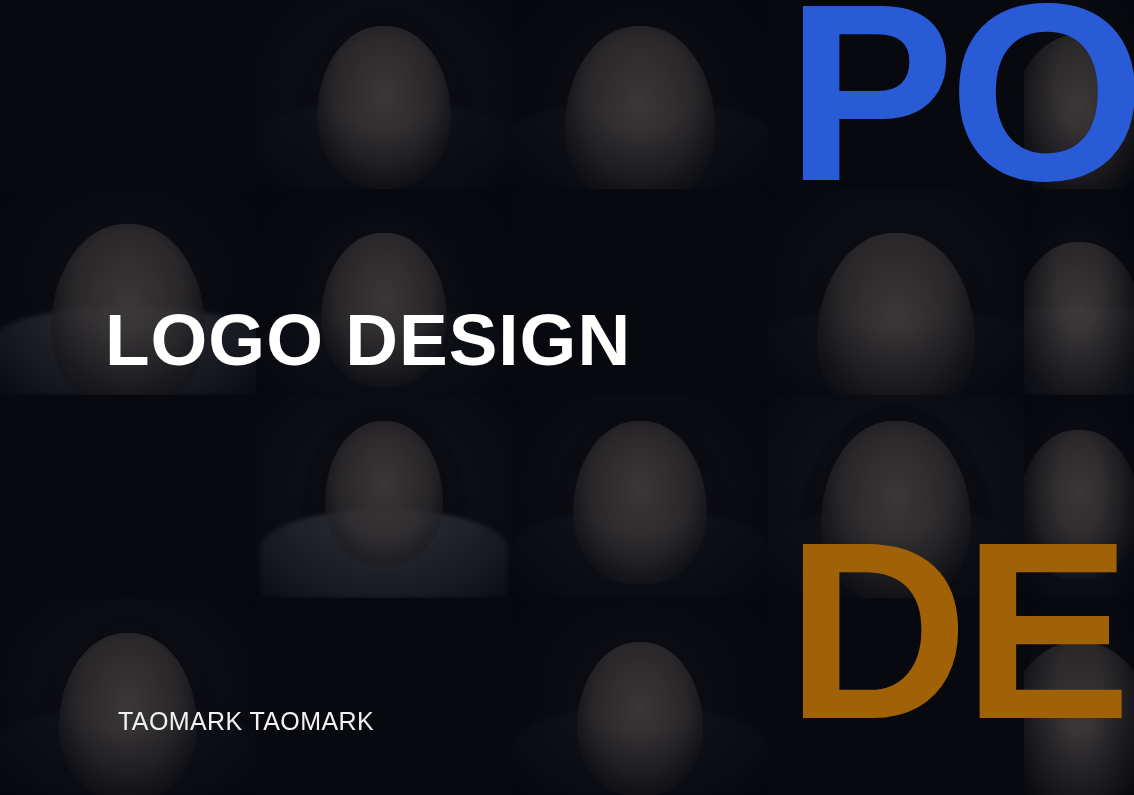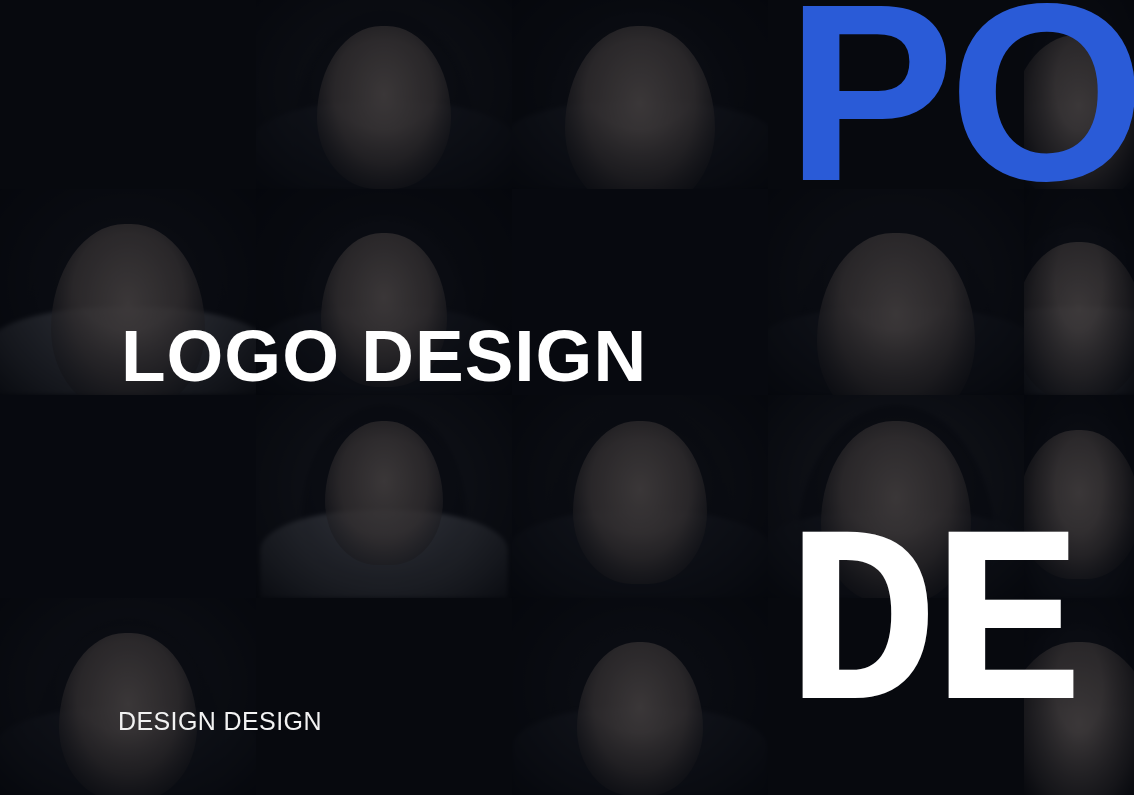--- a/index.html
+++ b/index.html
@@ -99,21 +99,21 @@
     left: 105px;
     top: 303px;
   }
   #headline {
     font-size: 73px;
     font-weight: 700;
     letter-spacing: 1px;
     line-height: 1;
     color: #ffffff;
     white-space: nowrap;
-    margin: 16px;
+    margin: 0;
   }
   #subtitle-badge {
     display: inline-block;
     margin-top: 22px;
     margin-left: 3px;
     padding: 12px 26px 14px 26px;
     font-size: 37px;
     font-weight: 400;
     letter-spacing: 3px;
     line-height: 1.05;
@@ -228,22 +228,22 @@
         <div class="body" style="width: 288px; height: 88px; background: rgba(48, 50, 56, 0.75);"></div>
         <div class="face" style="width: 158px; height: 192.76px; top: 44px; background: radial-gradient(at 50% 42%, rgba(196, 176, 162, 0.92) 0%, rgba(150, 132, 120, 0.8) 52%, rgba(54, 48, 46, 0.45) 84%, rgba(20, 18, 18, 0) 100%);"></div>
         <div class="vig" style="background: radial-gradient(at 50% 45%, rgba(0, 0, 0, 0) 30%, rgba(0, 0, 0, 0.55) 78%, rgba(0, 0, 0, 0.85) 100%);"></div>
       </div>
     </div>
 
   <div id="darken" style="background: rgba(6, 8, 16, 0.7);"></div>
 
   <div id="bigtype">
     <div class="bigline" id="bigline-0" style="color: rgb(42, 91, 215);">PO</div>
-    <div class="bigline" id="bigline-2" style="color: #ffffff; font-family: Liberation Mono, monospace;">DE</div>
+    <div class="bigline" id="bigline-2" style="color: #a16207;">DE</div>
   </div>
 
   <div id="headline-block">
     <h1 id="headline" style="color: rgb(255, 255, 255);">LOGO DESIGN</h1>
   </div>
 
-  <div id="brand" style="color: rgb(242, 242, 242);">DESIGN DESIGN</div>
+  <div id="brand" style="color: rgb(242, 242, 242);">TAOMARK TAOMARK</div>
 
 </div>
 
 </body></html>

